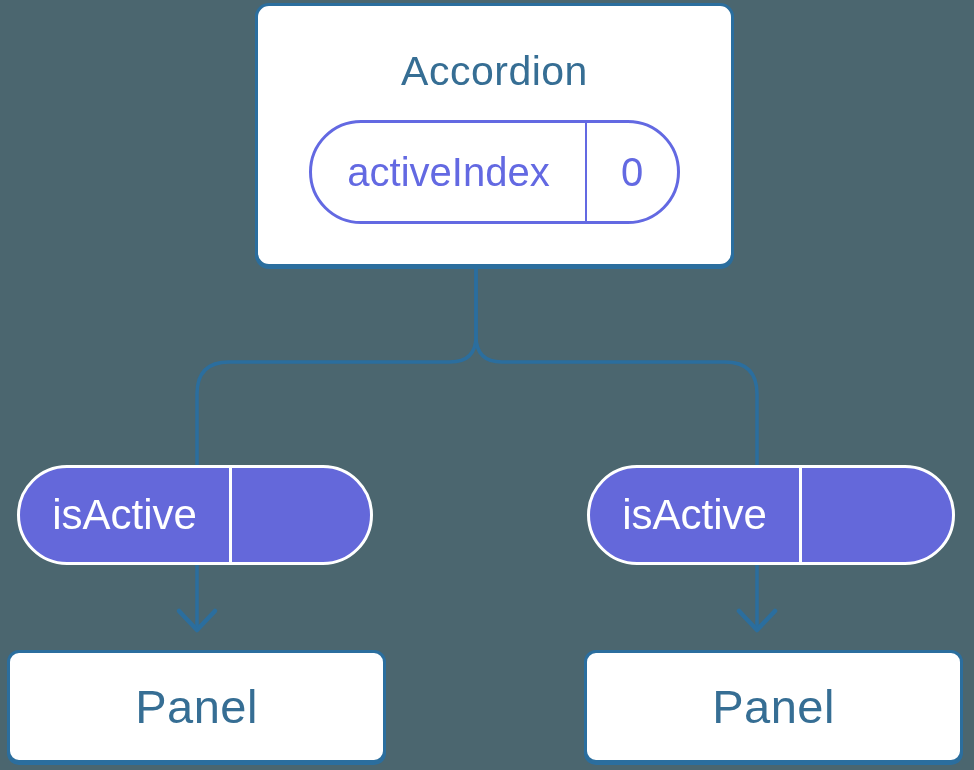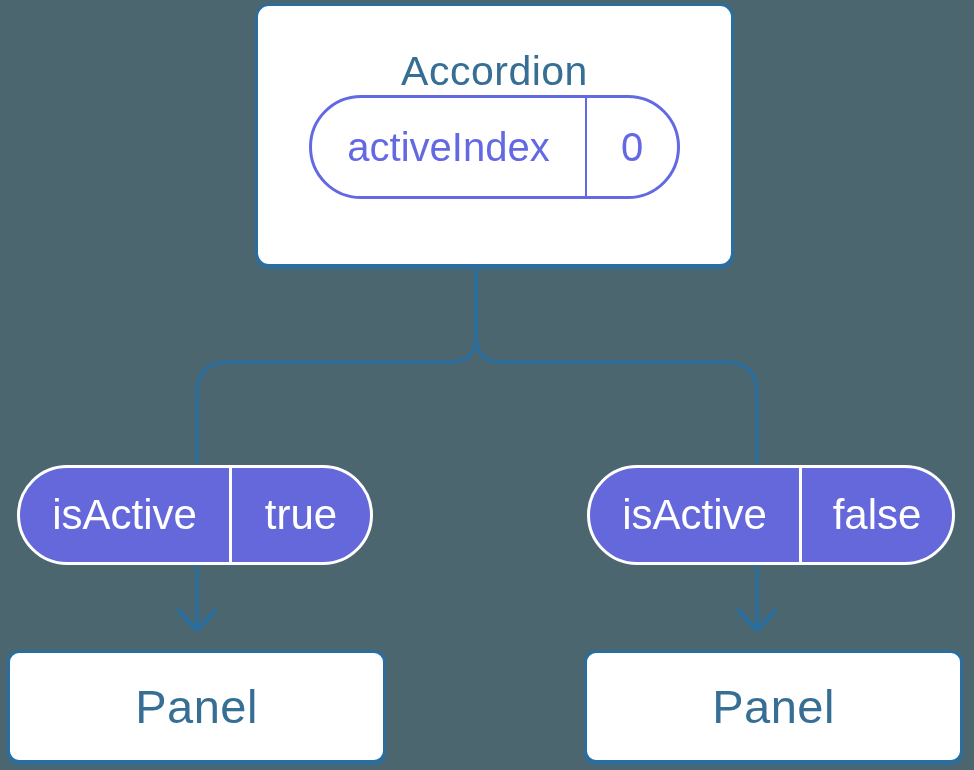--- a/index.html
+++ b/index.html
@@ -34,20 +34,21 @@
     border-radius:14px;
     display:flex;flex-direction:column;align-items:center;
     padding-top:41px;
   }
   .accordion-title{
     font-size:41px;font-weight:500;letter-spacing:.5px;
     color:var(--text-blue);
     line-height:48px;
   }
   .prop-pill{
+    margin-top:25px;
     width:371px;height:104px;
     border:3px solid var(--pill-purple-border);
     border-radius:52px;
     display:flex;align-items:stretch;
     background:var(--white);
     color:var(--pill-purple-border);
     font-size:40px;
   }
   .prop-pill .cell-name{
     flex:0 0 275px;
@@ -106,26 +107,24 @@
   <div class="node-box accordion-box">
     <div class="accordion-title">Accordion</div>
     <div class="prop-pill">
       <div class="cell-name">activeIndex</div>
       <div class="cell-value">0</div>
     </div>
   </div>
 
   <div class="state-pill left">
     <div class="cell-name">isActive</div>
-    <div class="cell-value">true</div>
   </div>
 
   <div class="state-pill right">
     <div class="cell-name">isActive</div>
-    <div class="cell-value">false</div>
   </div>
 
   <div class="node-box panel-box left">
     <span>Panel</span>
   </div>
 
   <div class="node-box panel-box right">
     <span>Panel</span>
   </div>
 

